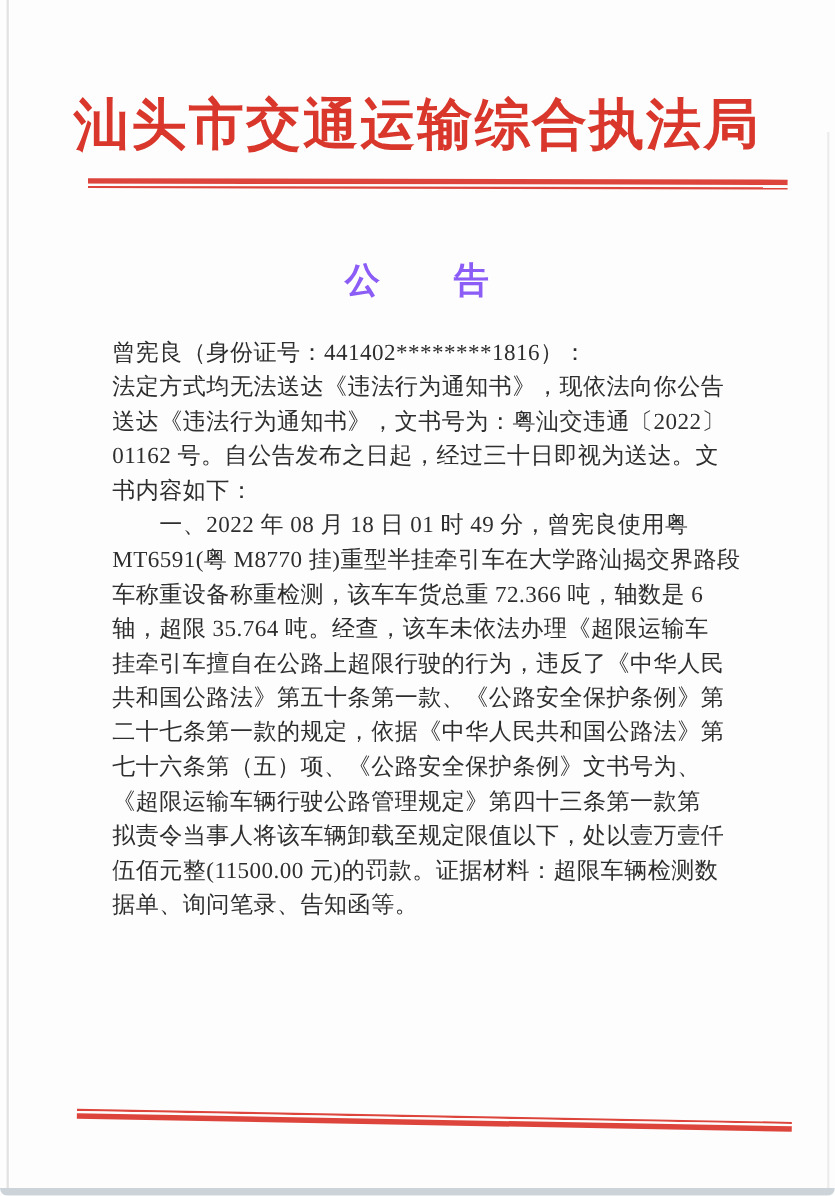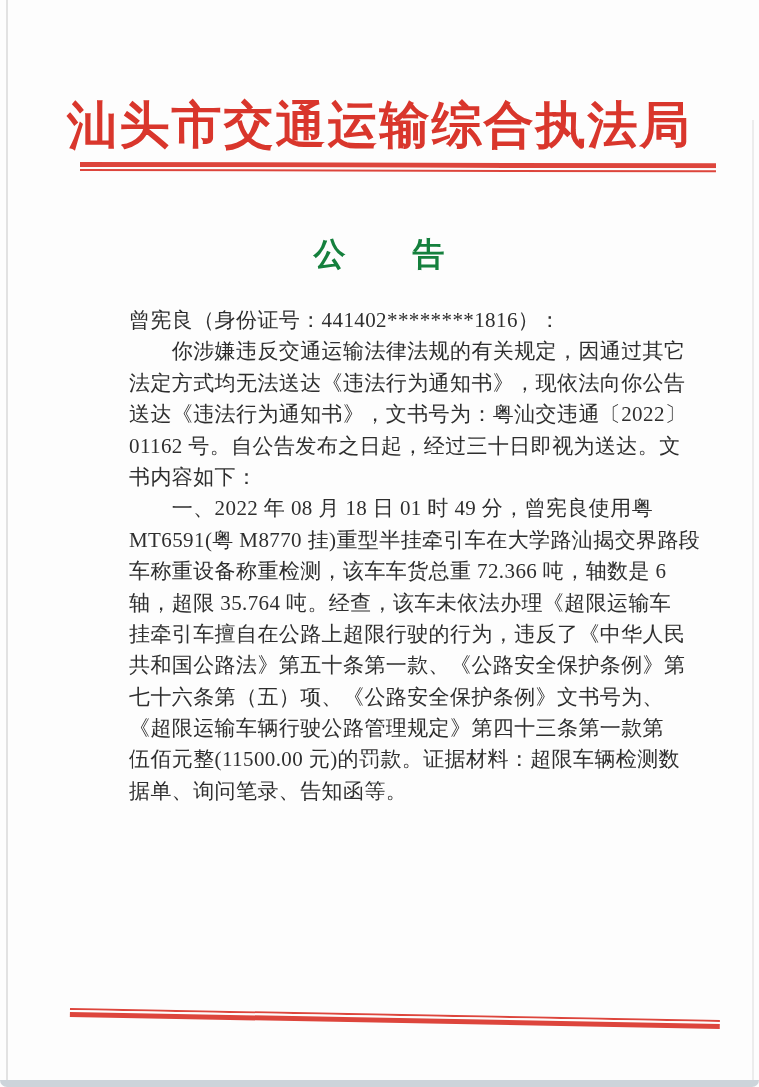--- a/index.html
+++ b/index.html
@@ -28,21 +28,21 @@
     position: absolute; left: 752px; top: 120px; width: 2px; height: 963px;
     background: #ececec;
   }
   .edge-bottom {
     position: absolute; left: 0; bottom: 0; width: 759px; height: 7px;
     background: var(--edge_bottom);
     border-radius: 0 0 8px 8px;
   }
   
   .agency {
-    position: absolute; top: 92px; left: 0; width: 100%;
+    position: absolute; top: 80px; left: 0; width: 100%;
     text-align: center;
     color: var(--red_text);
     font-size: 50px;
     font-weight: bold;
     letter-spacing: 2px;
     white-space: nowrap;
   }
   .rule { position: absolute; }
   .rule-top { top: 162px; left: 80px; width: 636px; transform: rotate(0.12deg); transform-origin: 0 0; }
   .rule-top .bar-thick { height: 5px; background: var(--red_rule); }
@@ -50,33 +50,32 @@
   .rule-top .bar-thin  { height: 2px; background: var(--red_rule); }
   .rule-bottom { top: 1008px; left: 70px; width: 650px; transform: rotate(1.05deg); transform-origin: 0 0; }
   .rule-bottom .bar-thin  { height: 2px; background: var(--red_rule); }
   .rule-bottom .bar-gap   { height: 2px; background: var(--paper); }
   .rule-bottom .bar-thick { height: 5px; background: var(--red_rule); }
   
   .doc-title {
     position: absolute; top: 233px; left: 0; width: 100%;
     margin: 0;
     text-align: center;
-    color: #15803d;
+    color: #8b5cf6;
     font-size: 32px;
     font-weight: 600;
     letter-spacing: 1px;
     white-space: pre;
   }
   
   .doc-body {
     position: absolute; top: 305px; left: 102px; width: 560px;
     color: var(--ink);
     font-size: 21px;
     letter-spacing: 0.4px;
-    margin-left: 27px;
   }
   .salutation, .text-line {
     line-height: 31.4px;
     height: 31.4px;
     white-space: pre;
     overflow: visible;
   }
 </style>
 </head>
 <body>
@@ -92,33 +91,34 @@
     <div class="bar-thick"></div>
     <div class="bar-gap"></div>
     <div class="bar-thin"></div>
   </div>
 
   <h1 class="doc-title">公　　告</h1>
 
   <div class="doc-body">
     <div class="salutation">曾宪良（身份证号：441402********1816）：</div>
     <div class="lines">
-        <div class="text-line">　　你涉嫌违反交通运输法律法规的有关规定，因通过其它</div>
         <div class="text-line">法定方式均无法送达《违法行为通知书》，现依法向你公告</div>
         <div class="text-line">送达《违法行为通知书》，文书号为：粤汕交违通〔2022〕</div>
         <div class="text-line">01162 号。自公告发布之日起，经过三十日即视为送达。文</div>
         <div class="text-line">书内容如下：</div>
         <div class="text-line">　　一、2022 年 08 月 18 日 01 时 49 分，曾宪良使用粤</div>
         <div class="text-line">MT6591(粤 M8770 挂)重型半挂牵引车在大学路汕揭交界路段</div>
         <div class="text-line">车称重设备称重检测，该车车货总重 72.366 吨，轴数是 6</div>
         <div class="text-line">轴，超限 35.764 吨。经查，该车未依法办理《超限运输车</div>
         <div class="text-line">挂牵引车擅自在公路上超限行驶的行为，违反了《中华人民</div>
         <div class="text-line">共和国公路法》第五十条第一款、《公路安全保护条例》第</div>
+        <div class="text-line">二十七条第一款的规定，依据《中华人民共和国公路法》第</div>
         <div class="text-line">七十六条第（五）项、《公路安全保护条例》文书号为、</div>
         <div class="text-line">《超限运输车辆行驶公路管理规定》第四十三条第一款第</div>
+        <div class="text-line">拟责令当事人将该车辆卸载至规定限值以下，处以壹万壹仟</div>
         <div class="text-line">伍佰元整(11500.00 元)的罚款。证据材料：超限车辆检测数</div>
         <div class="text-line">据单、询问笔录、告知函等。</div>
       </div>
   </div>
 
   <div class="rule rule-bottom">
     <div class="bar-thin"></div>
     <div class="bar-gap"></div>
     <div class="bar-thick"></div>
   </div>

